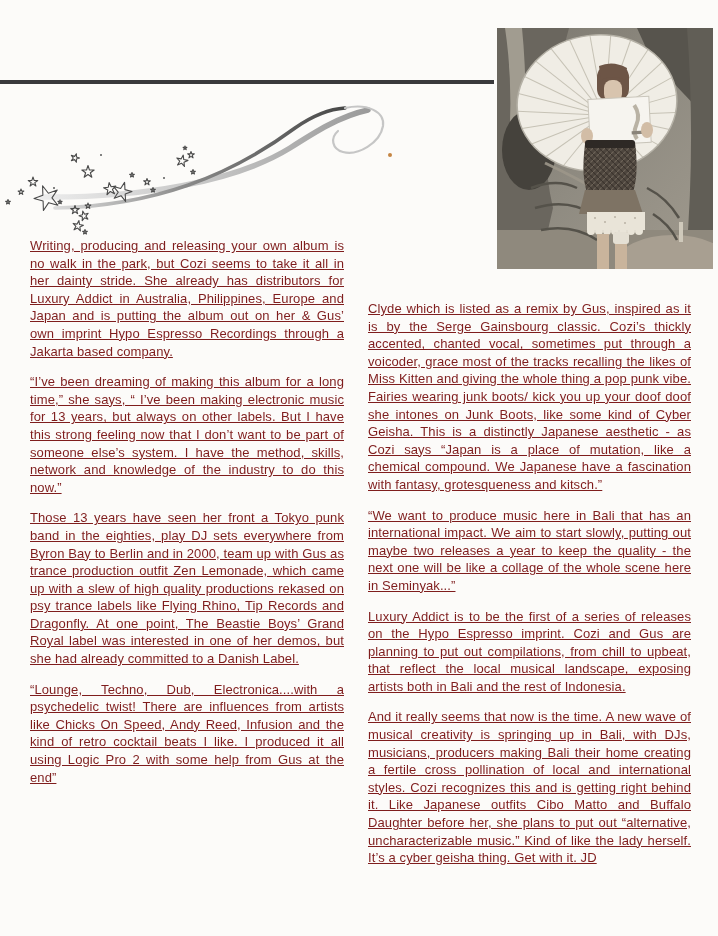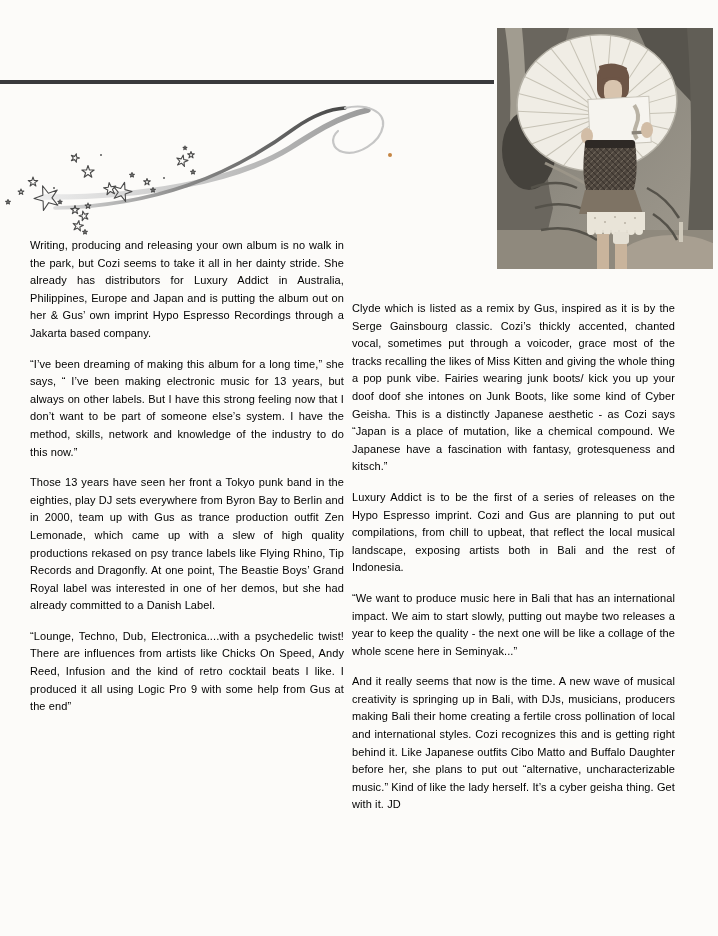--- a/index.html
+++ b/index.html
@@ -12,27 +12,27 @@
     position:absolute; left:0; top:80px; width:494px; height:4px;
     background:#3a3a3c;
   }
   .swirl { position:absolute; left:4px; top:98px; width:396px; height:140px; }
   .photo {
     position:absolute; left:497px; top:28px; width:216px; height:241px;
     overflow:hidden;
   }
   .photo svg { display:block; width:100%; height:100%; }
   .col {
-    position:absolute; color:#000000; font-size:11px; line-height:17.6px;
-    text-align:justify; letter-spacing:0.1px;
+    position:absolute; color:#7f1d1d; font-size:13px; line-height:17.6px;
+    text-align:justify; letter-spacing:0.1px;text-decoration:underline;
   }
   .col p { margin:0 0 13px 0; }
   .col p:last-child { margin-bottom:16px; }
   .col-left  { left:30px;  top:237px; width:314px; }
-  .col-right { left:352px; top:300px; width:323px; }
+  .col-right { left:368px; top:300px; width:323px; }
   .star-def { fill:none; stroke:#4a4a4a; vector-effect:non-scaling-stroke; stroke-width:1.1; stroke-linejoin:round; }
 </style>
 </head>
 <body>
 
 <div class="page">
 
   <div class="top-rule"></div>
 
   <svg class="swirl" viewBox="0 0 396 140">
@@ -197,23 +197,23 @@
         <rect x="118" y="204" width="12" height="37" fill="#c9b49c"></rect>
         <rect x="116" y="204" width="16" height="12" rx="3" fill="#e5e0d4"></rect>
       </g>
     </svg>
   </div>
 
   <div class="col col-left">
     <p>Writing, producing and releasing your own album is no walk in the park, but Cozi seems to take it all in her dainty stride. She already has distributors for Luxury Addict in Australia, Philippines, Europe and Japan and is putting the album out on her &amp; Gus’ own imprint Hypo Espresso Recordings through a Jakarta based company.</p>
     <p>“I’ve been dreaming of making this album for a long time,” she says, “ I’ve been making electronic music for 13 years, but always on other labels. But I have this strong feeling now that I don’t want to be part of someone else’s system. I have the method, skills, network and knowledge of the industry to do this now.”</p>
     <p>Those 13 years have seen her front a Tokyo punk band in the eighties, play DJ sets everywhere from Byron Bay to Berlin and in 2000, team up with Gus as trance production outfit Zen Lemonade, which came up with a slew of high quality productions rekased on psy trance labels like Flying Rhino, Tip Records and Dragonfly.  At one point, The Beastie Boys’ Grand Royal label was interested in one of her demos, but she had already committed to a Danish Label.</p>
-    <p>“Lounge, Techno, Dub, Electronica....with a psychedelic twist! There are influences from artists like Chicks On Speed, Andy Reed, Infusion and the kind of retro cocktail beats I like. I produced it all using Logic Pro 9 with some help from Gus at the end”</p>
+    <p>“Lounge, Techno, Dub, Electronica....with a psychedelic twist! There are influences from artists like Chicks On Speed, Andy Reed, Infusion and the kind of retro cocktail beats I like. I produced it all using Logic Pro 2 with some help from Gus at the end”</p>
   </div>
 
   <div class="col col-right">
     <p>Clyde which is listed as a remix by Gus, inspired as it is by the Serge Gainsbourg classic. Cozi’s thickly accented, chanted vocal, sometimes put through a voicoder, grace most of the tracks recalling the likes of Miss Kitten and giving the whole thing a pop punk vibe. Fairies wearing junk boots/ kick you up your doof doof she intones on Junk Boots, like some kind of Cyber Geisha. This is a distinctly Japanese aesthetic - as Cozi says “Japan is a place of mutation, like a chemical compound. We Japanese have a fascination with fantasy, grotesqueness and kitsch.”</p>
+    <p>“We want to produce music here in Bali that has an international impact. We aim to start slowly, putting out maybe two releases a year to keep the quality - the next one will be like a collage of the whole scene here in Seminyak...”</p>
     <p>Luxury Addict is to be the first of a series of releases on the Hypo Espresso imprint. Cozi and Gus are planning to put out compilations, from chill to upbeat, that reflect the local musical landscape, exposing artists both in Bali and the rest of Indonesia.</p>
-    <p>“We want to produce music here in Bali that has an international impact. We aim to start slowly, putting out maybe two releases a year to keep the quality - the next one will be like a collage of the whole scene here in Seminyak...”</p>
     <p>And it really seems that now is the time. A new wave of musical creativity is springing up in Bali, with DJs, musicians, producers making Bali their home creating a fertile cross pollination of local and international styles. Cozi recognizes this and is getting right behind it. Like Japanese outfits Cibo Matto and Buffalo Daughter before her, she plans to put out “alternative, uncharacterizable music.” Kind of like the lady herself. It’s a cyber geisha thing. Get with it. JD</p>
   </div>
 
 </div>
 
 </body></html>

